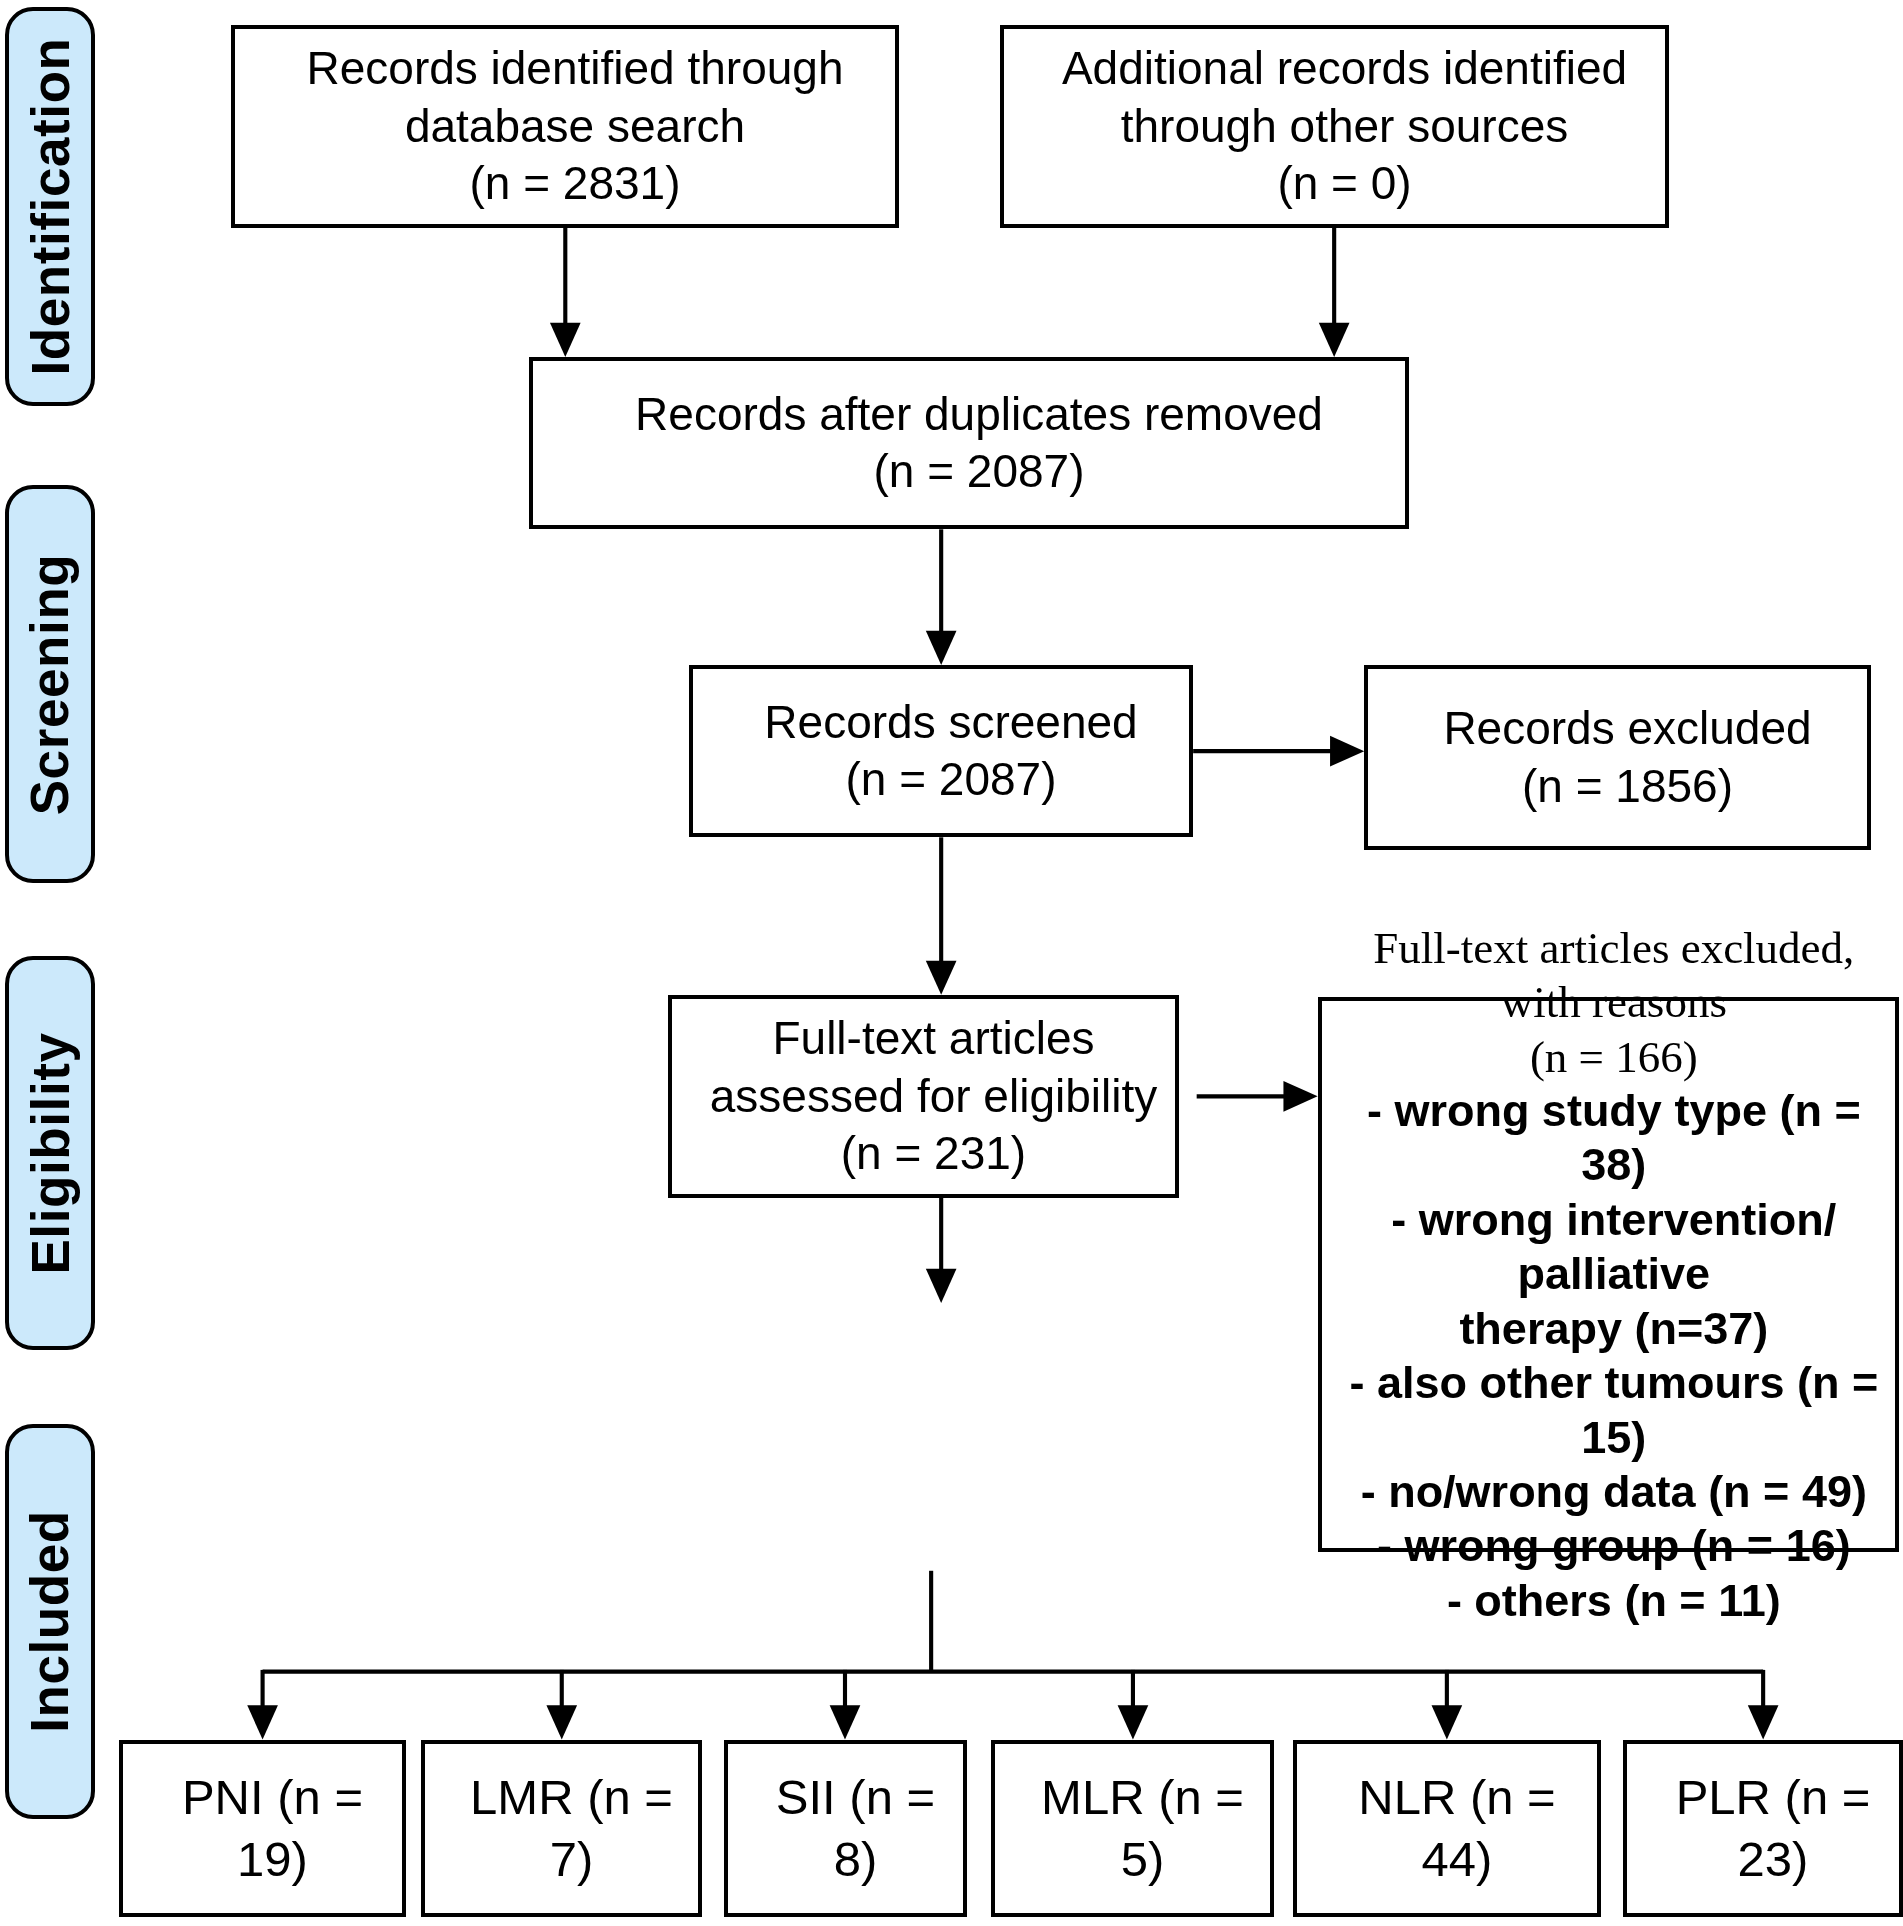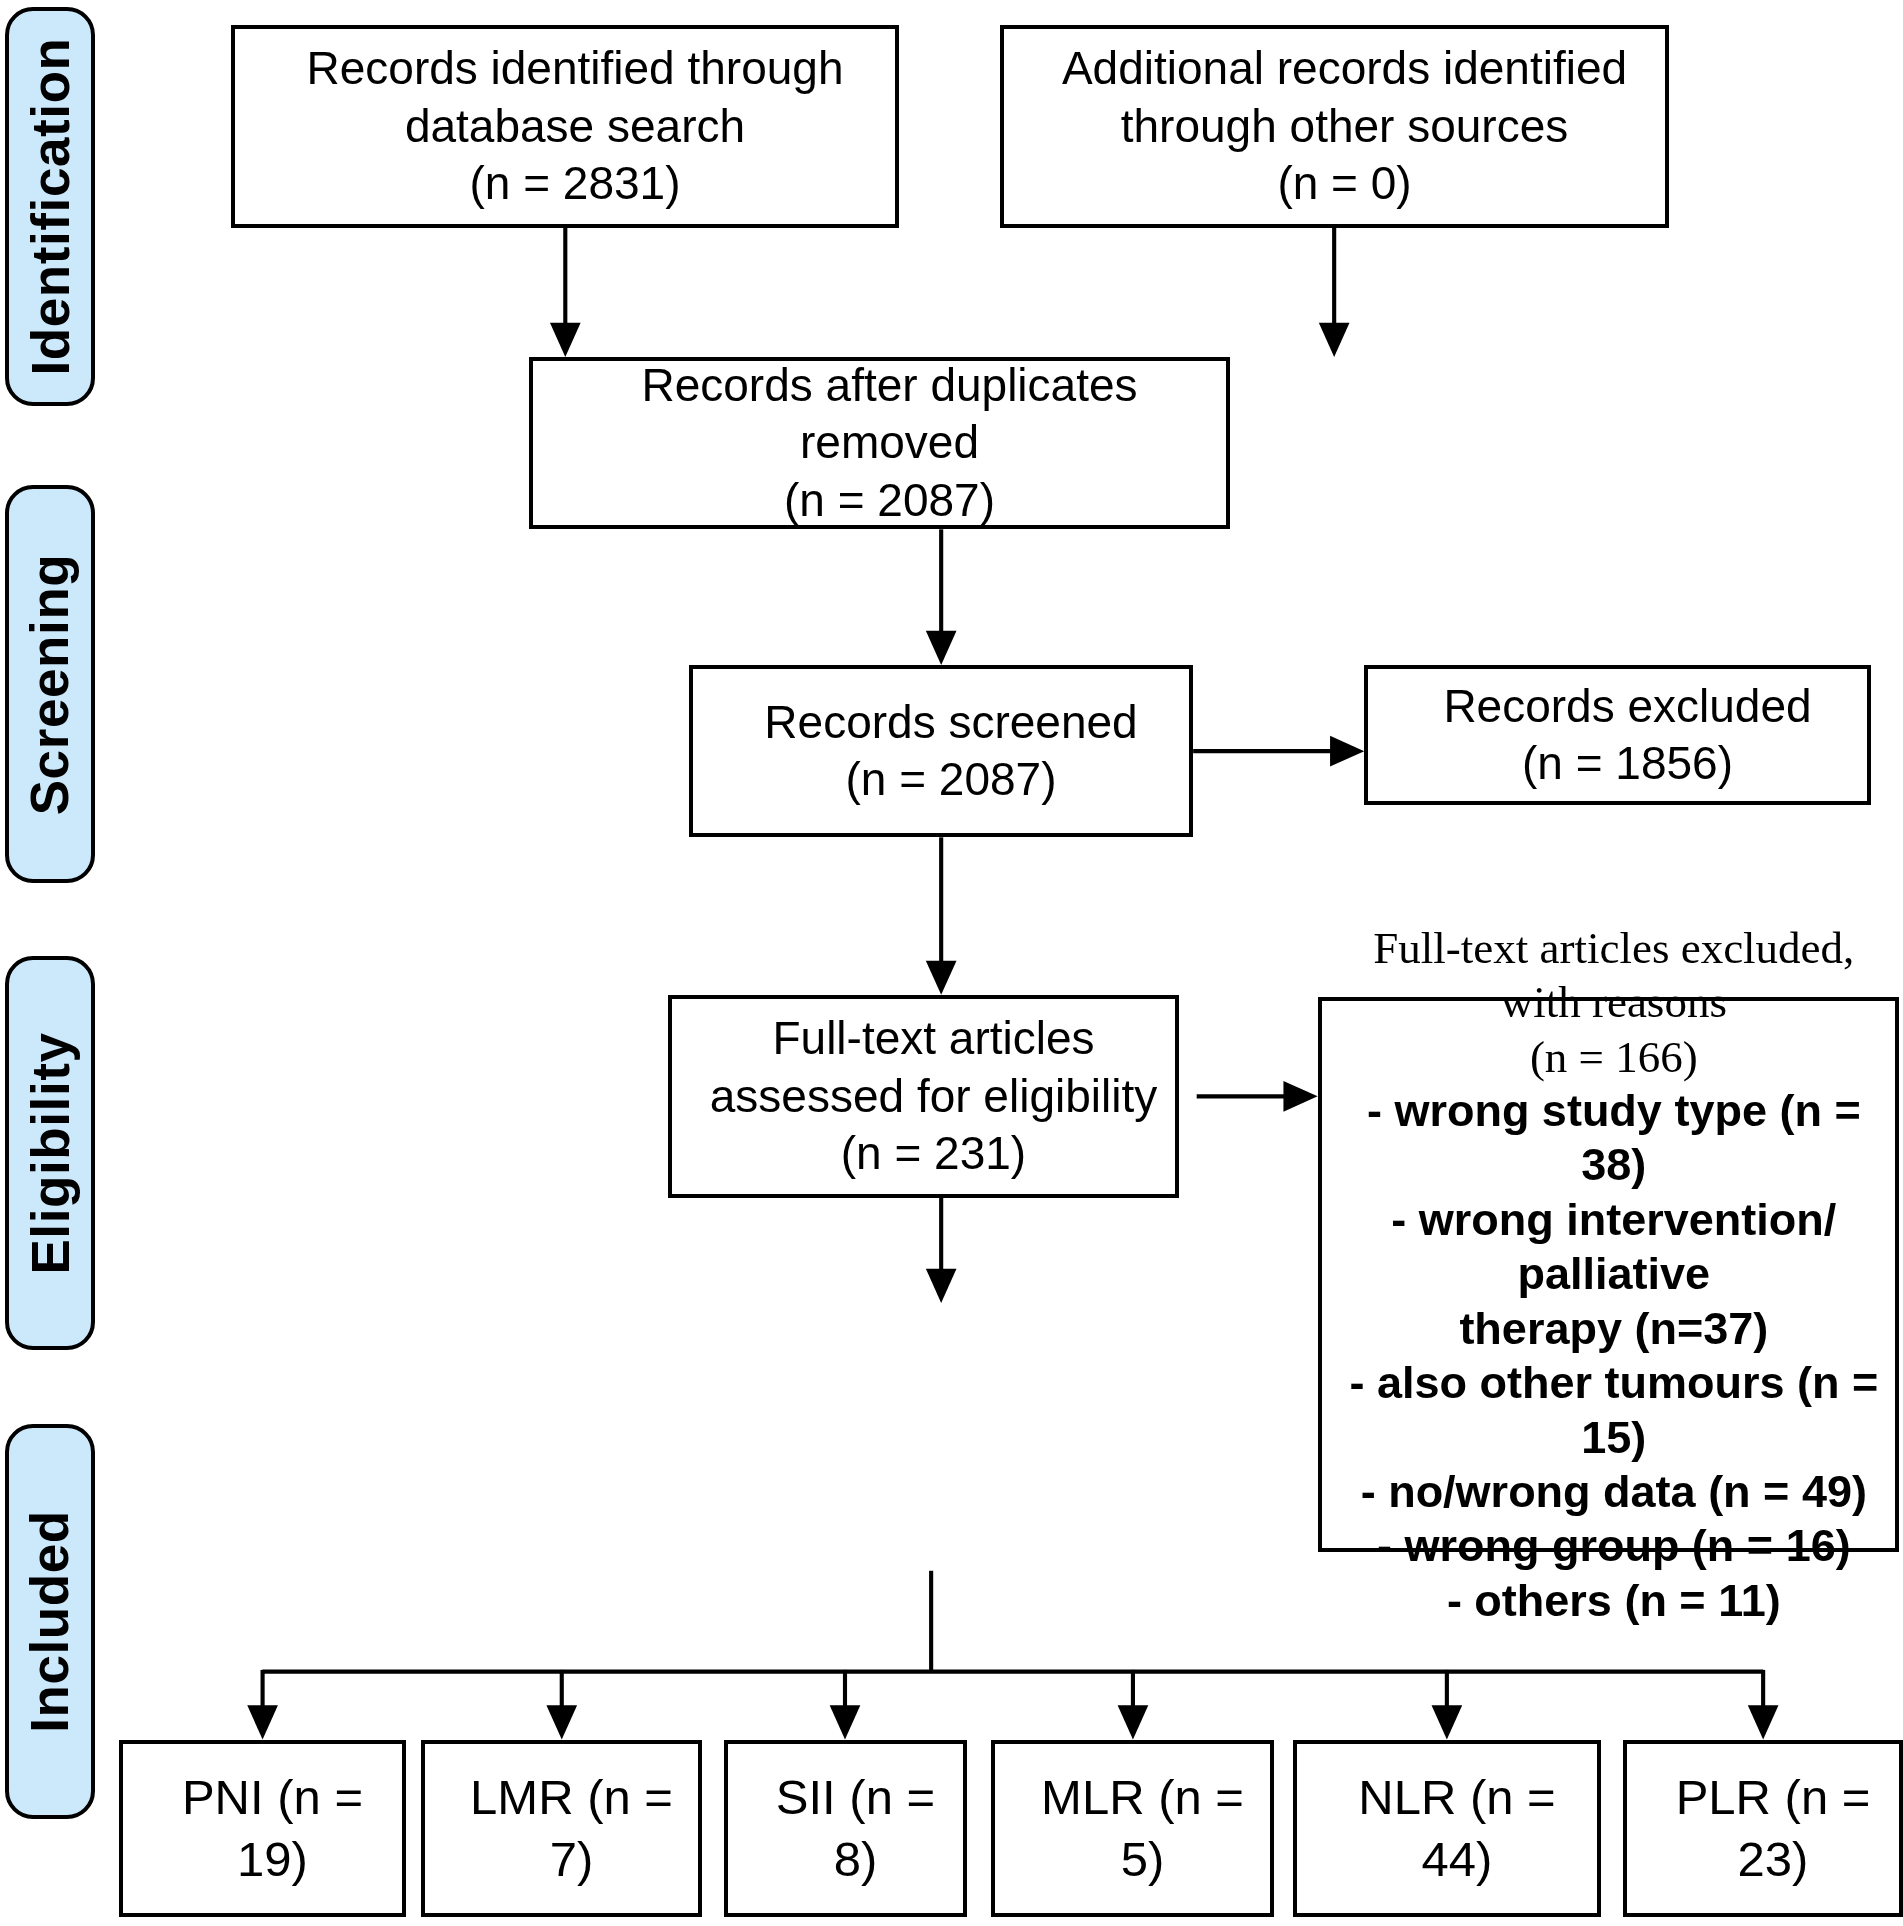--- a/index.html
+++ b/index.html
@@ -173,31 +173,31 @@
 database search
 (n = 2831)</div>
   </div>
 
   <div class="box" style="left:1000px;top:25px;width:669px;height:203px">
     <div class="box-text">Additional records identified
 through other sources
 (n = 0)</div>
   </div>
 
-  <div class="box" style="left:529px;top:357px;width:701px;height:172px">
+  <div class="box" style="left:529px;top:357px;width:880px;height:172px">
     <div class="box-text">Records after duplicates removed
 (n = 2087)</div>
   </div>
 
   <div class="box" style="left:689px;top:665px;width:504px;height:172px">
     <div class="box-text">Records screened
 (n = 2087)</div>
   </div>
 
-  <div class="box" style="left:1364px;top:665px;width:507px;height:140px">
+  <div class="box" style="left:1364px;top:665px;width:507px;height:185px">
     <div class="box-text">Records excluded
 (n = 1856)</div>
   </div>
 
   <div class="box" style="left:668px;top:995px;width:511px;height:203px">
     <div class="box-text">Full-text articles
 assessed for eligibility
 (n = 231)</div>
   </div>
 

